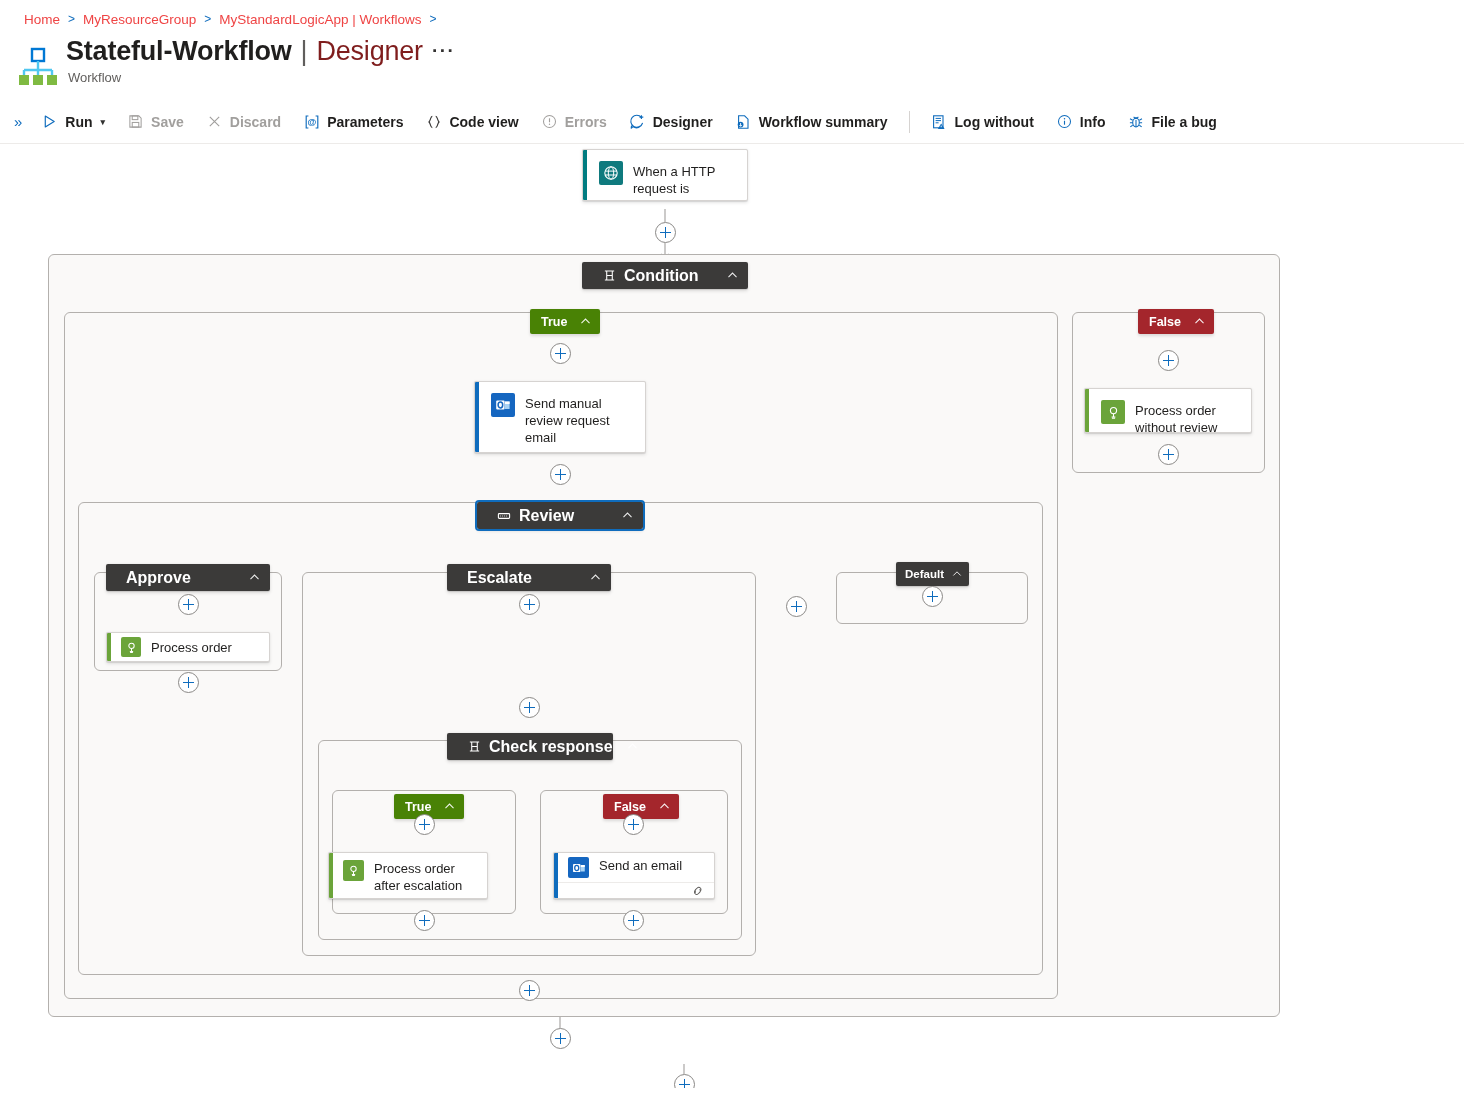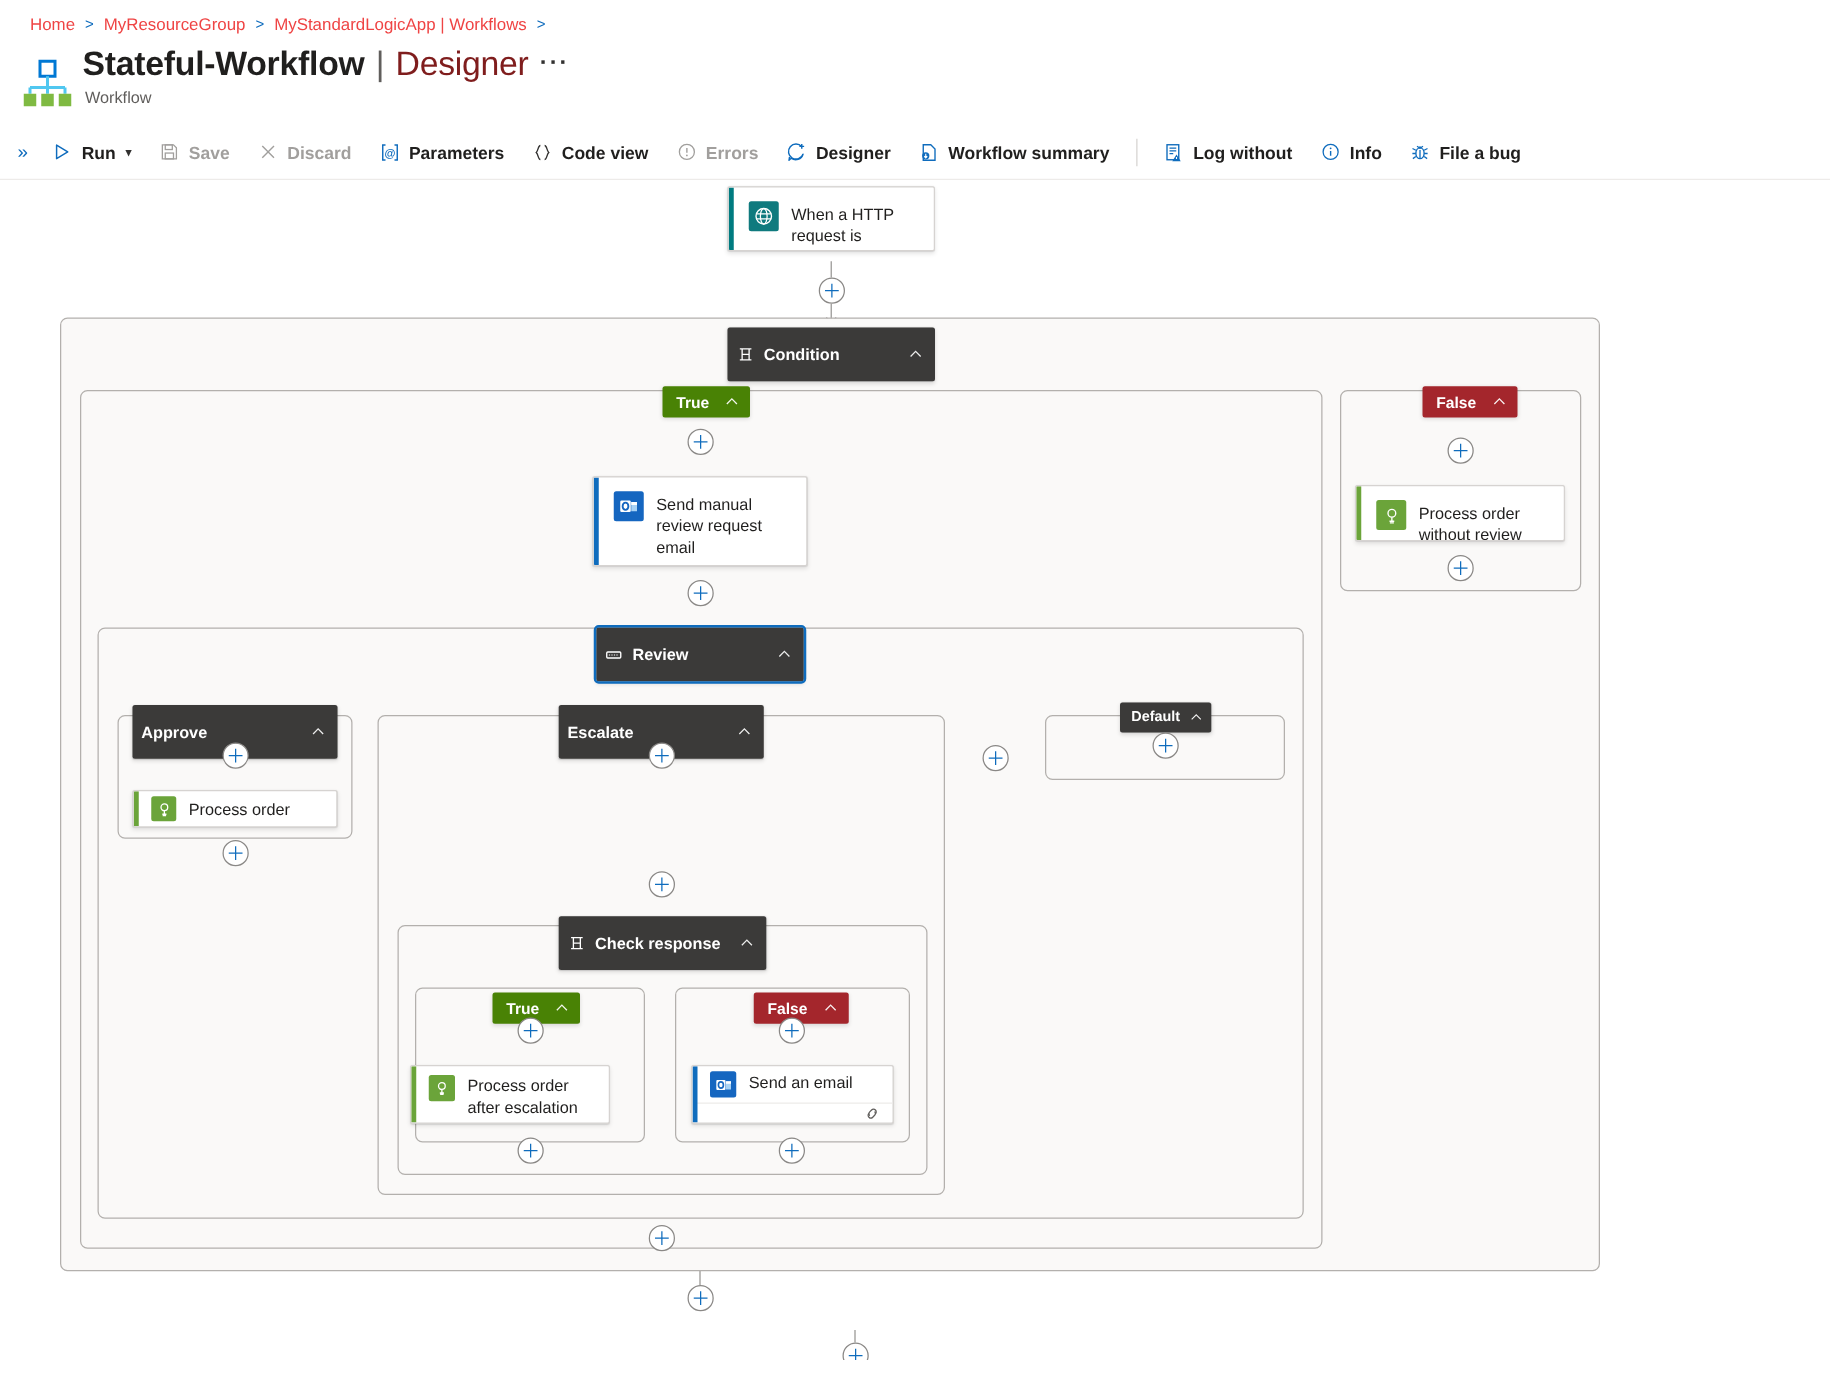--- a/index.html
+++ b/index.html
@@ -151,23 +151,23 @@
     padding-right: 8px;
   }
 
   
   .hdr {
     position: absolute;
     background: #3b3a39;
     color: #ffffff;
     border-radius: 2px;
     display: flex; align-items: center;
-    padding: 0 10px 0 7px;
-    height: 43px;
-    font-size: 13px; font-weight: 700;
+    padding: 0 10px 0 20px;
+    height: 27px;
+    font-size: 16px; font-weight: 700;
     cursor: pointer;
     box-shadow: 0 1.6px 3.6px rgba(0,0,0,0.13), 0 0.3px 0.9px rgba(0,0,0,0.11);
   }
   .hdr.selected { outline: 2px solid #0f6cbd; outline-offset: 0px; }
   .hdr .hicon { width: 14px; height: 14px; margin-right: 8px; flex: 0 0 14px;
                 display: flex; align-items: center; justify-content: center; }
   .hdr .hlabel { flex: 1; white-space: nowrap; }
   .hdr .hchev { margin-left: 14px; opacity: 0.9; display: flex; align-items: center; }
 
   

